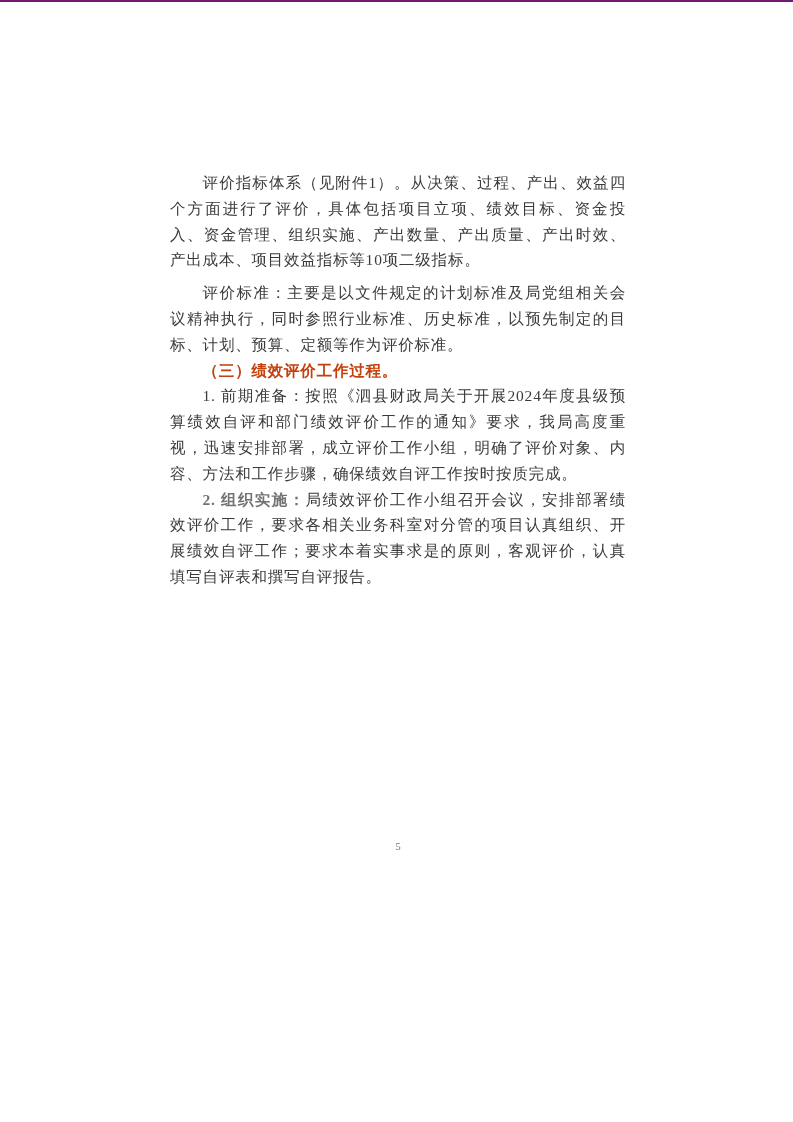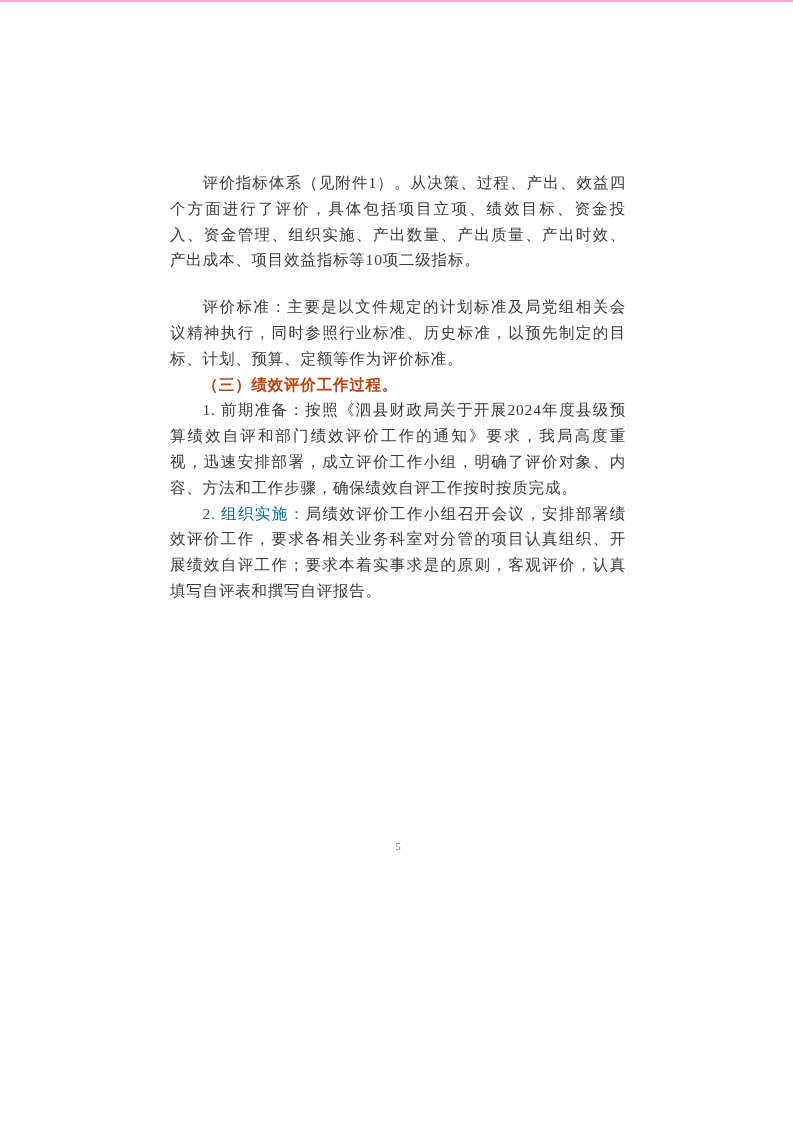--- a/index.html
+++ b/index.html
@@ -7,49 +7,49 @@
     padding: 0;
     background: #ffffff;
   }
   .page {
     position: relative;
     width: 793px;
     height: 1122px;
     background: #ffffff;
     overflow: hidden;
     font-family: "Liberation Serif", "DejaVu Serif", serif;
-    border-top: 2px solid #f9a8d4;
+    border-top: 2px solid #701a75;
     box-sizing: border-box;
   }
   .text-column {
     position: absolute;
     left: 170px;
     top: 168px;
     width: 456px;
     color: #3a3a3a;
     font-size: 15.5px;
     line-height: 25.8px;
     letter-spacing: 0.8px;
     text-align: justify;
     text-justify: inter-ideograph;
   }
   .text-column p {
     margin: 0;
     text-indent: 2.1em;
   }
   .text-column p.spaced {
-    margin-top: 21px;
+    margin-top: 7px;
   }
   .text-column p.heading {
     font-weight: bold;
     color: #c2410c;
   }
   .bold-lead {
-    font-weight: normal;
-    color: #0369a1;
+    font-weight: bold;
+    color: #737373;
   }
   .page-number {
     position: absolute;
     left: 170px;
     top: 838px;
     width: 456px;
     text-align: center;
     font-size: 11px;
     color: #7a7a72;
     letter-spacing: 0;

